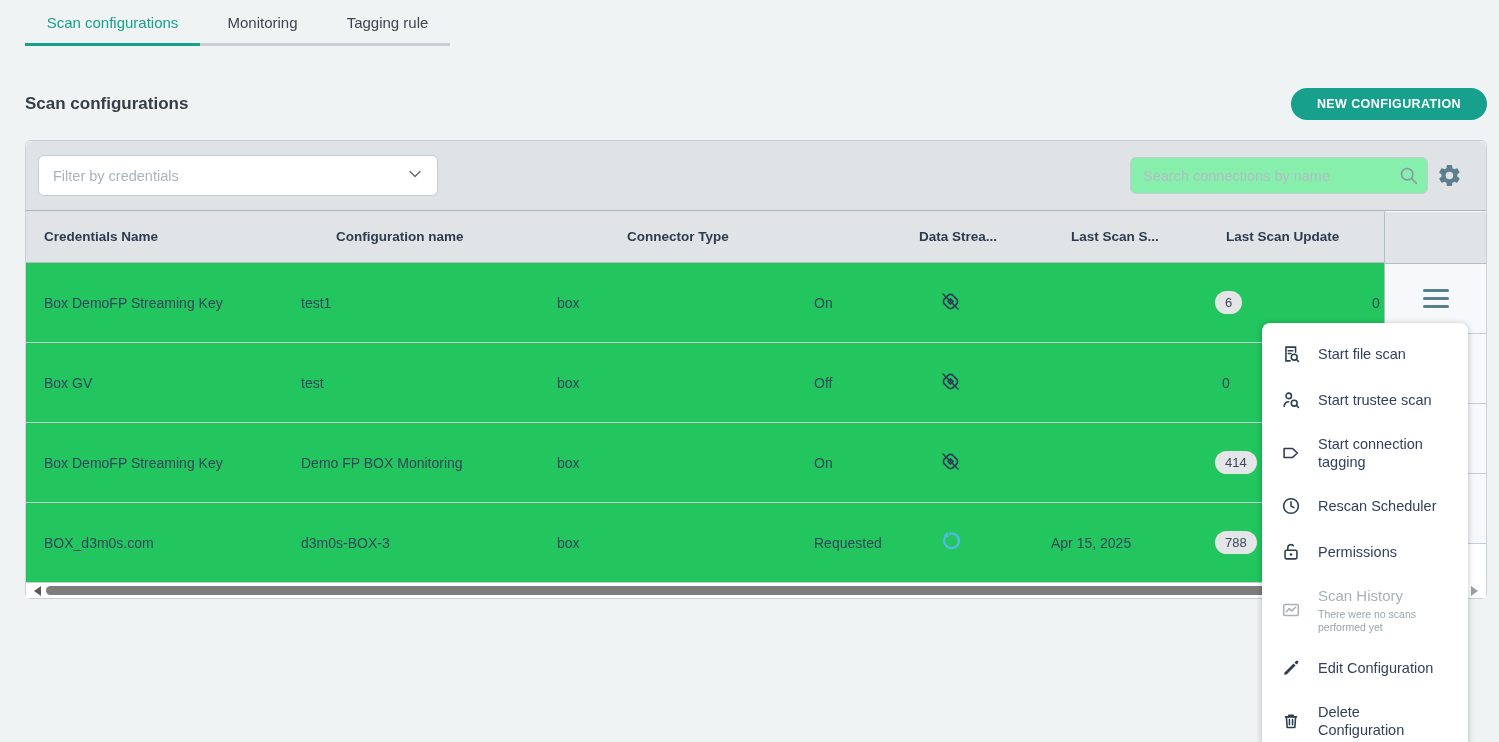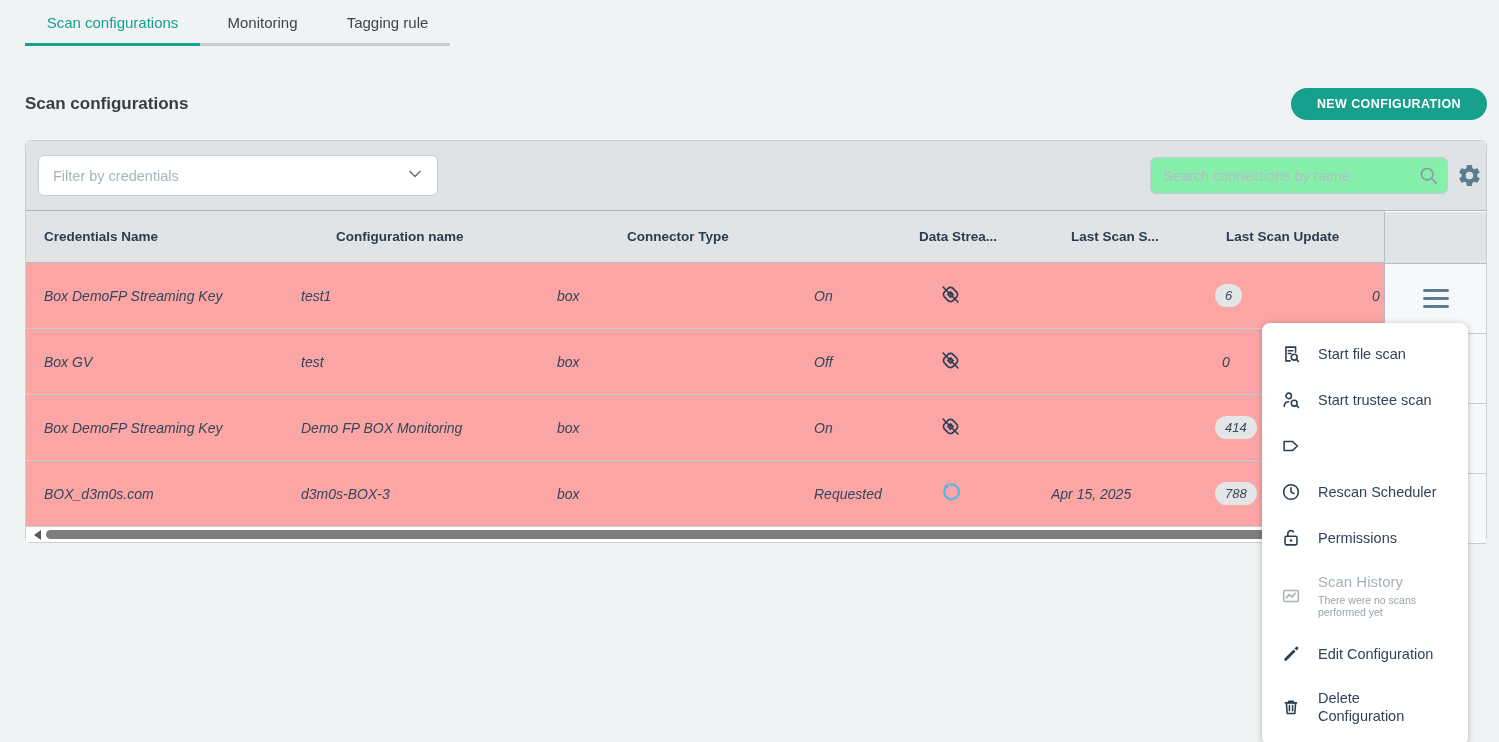--- a/index.html
+++ b/index.html
@@ -17,35 +17,35 @@
   .tab-track .active-seg { width:175px; height:3px; background:#17a08c; }
 
   
   .page-head { display:flex; justify-content:space-between; align-items:center; margin:42px 12px 0 25px; }
   .page-title { font-size:17px; font-weight:bold; color:#363e45; }
   .new-btn { background:#17a08c; color:#fff; border:none; border-radius:17px; height:32px; padding:0 26px; font-size:12.5px; font-weight:bold; letter-spacing:.4px; font-family:"Liberation Sans",sans-serif; cursor:pointer; }
 
   
   .container { position:relative; margin:20px 0 0 25px; width:1462px; background:#fff; border:1px solid #c9d1d6; border-radius:6px; }
 
-  .filter-band { height:70px; background:#dfe3e6; border-radius:6px 6px 0 0; display:flex; align-items:center; justify-content:space-between; padding:0 4px 0 12px; border-bottom:1px solid #aab6be; }
+  .filter-band { height:70px; background:#dfe3e6; border-radius:6px 6px 0 0; display:flex; align-items:center; justify-content:space-between; padding:0 24px 0 12px; border-bottom:1px solid #aab6be; }
   .filter-select { width:400px; height:41px; background:#fff; border:1px solid #c3cdd4; border-radius:6px; display:flex; align-items:center; justify-content:space-between; padding:0 14px; cursor:pointer; }
   .filter-select .ph { color:#a9b4bc; font-size:14.5px; }
   .band-right { display:flex; align-items:center; gap:9px; }
   .search-wrap { position:relative; }
   .search-input { width:298px; height:37px; border:1px solid #c3cdd4; border-radius:6px; padding:0 36px 0 12px; font-size:14.5px; color:#44525c; font-family:"Liberation Sans",sans-serif; outline:none; background:#86efac; }
   .search-input::placeholder { color:#b3bdc5; }
   .search-icon { position:absolute; right:9px; top:8px; }
 
   
   .scroll-area { width:1360px; overflow:hidden; }
   .grid { display:grid; grid-template-columns:257px 256px 257px 117px 120px 157px 156px minmax(0,1fr); padding-left:18px; align-items:center; }
   .thead { height:52px; background:#e0e4e7; border-bottom:1px solid #b3bfc7;gap:35px; }
   .thead .hcell { font-size:13.5px; font-weight:bold; color:#2c3b4e; white-space:nowrap; overflow:hidden; }
-  .trow { height:66px; background:#fca5a5; border-bottom:1px solid #c3ced6; font-size:14px; color:#33475b;font-style:italic; }
+  .trow { height:80px; background:#22c55e; border-bottom:1px solid #c3ced6; font-size:14px; color:#33475b; }
   .trow .cell { white-space:nowrap; overflow:hidden; }
   .cell.c-status { padding-left:8px; }
   .cell.c-classified { padding-left:7px; }
   .pill { display:inline-block; background:#e3e5e7; border-radius:12px; padding:4px 10px; font-size:13px; color:#3c4a59; min-width:14px; text-align:center; }
   .plain-num { margin-left:7px; }
   .c-scanned { padding-left:8px; }
 
   
   .actions-col { position:absolute; top:71px; right:0; width:102px; border-left:1px solid #b3bfc7; z-index:3; }
   .actions-head { height:52px; background:#e0e4e7; border-bottom:1px solid #b3bfc7; }
@@ -247,20 +247,21 @@
         </svg>
     </span>
     <span class="mi-label">Start trustee scan</span>
   </div>
   <div class="menu-item">
     <span class="mi-icon">
       <svg width="22" height="22" viewBox="0 0 24 24" fill="none" stroke="#2c3e50" stroke-width="1.7" stroke-linejoin="round">
           <path d="M4.5 7h9l5.5 5-5.5 5h-9z"></path>
         </svg>
     </span>
+    <span class="mi-label">Start connection tagging</span>
   </div>
   <div class="menu-item">
     <span class="mi-icon">
       <svg width="22" height="22" viewBox="0 0 24 24" fill="none" stroke="#2c3e50" stroke-width="1.7" stroke-linecap="round">
           <circle cx="12" cy="12" r="8"></circle>
           <polyline points="12,7.5 12,12 15.2,13.8"></polyline>
         </svg>
     </span>
     <span class="mi-label">Rescan Scheduler</span>
   </div>

